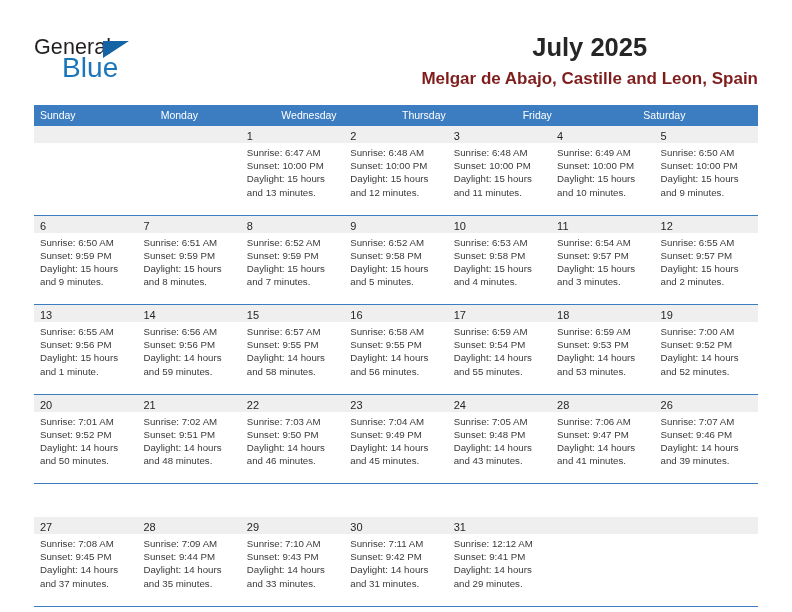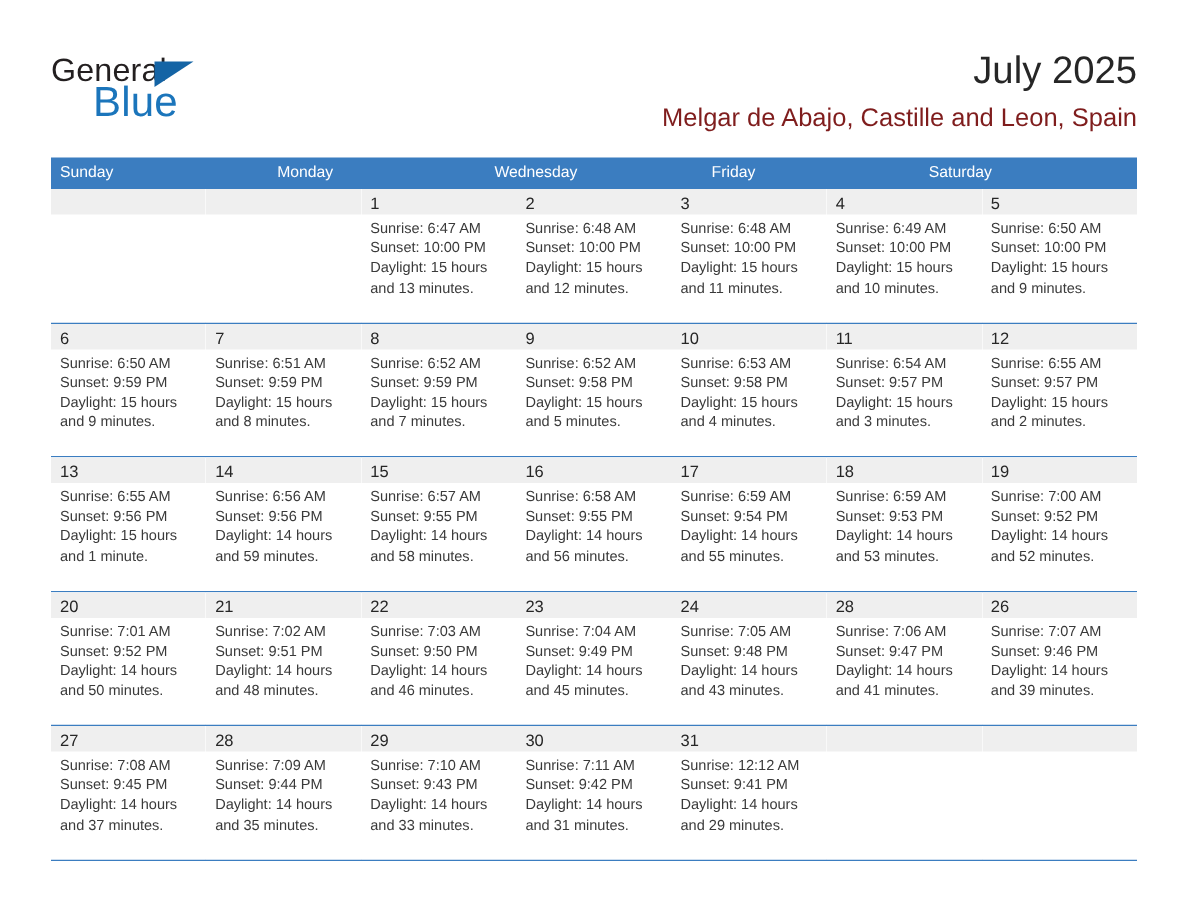--- a/index.html
+++ b/index.html
@@ -64,21 +64,22 @@
     font-size: 28px;
     color: #1b75bb;
     line-height: 24px;
     letter-spacing: 0.1px;
   }
 
   .title-block {
     position: absolute;
     right: 34px;
     top: 32px;
-    text-align: right;
+    text-align: center;
+    font-weight: bold;
   }
   .cal-title {
     font-size: 25.5px;
     color: #262626;
     line-height: 30px;
     white-space: nowrap;
   }
   .cal-subtitle {
     margin-top: 9px;
     font-size: 17px;
@@ -111,21 +112,21 @@
     white-space: nowrap;
   }
 
   .week {
     display: flex;
     border-bottom: 1.6px solid #3b7dc0;
     height: 89.5px;
     box-sizing: border-box;
     background: #ffffff;
   }
-  .week:last-child { border-bottom: 1.6px solid #3b7dc0; }
+  .week:last-child { border-bottom: 1.6px solid #3b7dc0; margin-top: 33px; }
 
   .day-cell {
     flex: 1 1 0;
     box-sizing: border-box;
     position: relative;
     background: #ffffff;
     overflow: hidden;
   }
 
   .day-number-band {
@@ -168,20 +169,21 @@
       <div class="cal-subtitle">Melgar de Abajo, Castille and Leon, Spain</div>
     </div>
 
   </div>
 
   <div class="calendar">
     <div class="weekdays">
         <div class="weekday">Sunday</div>
         <div class="weekday">Monday</div>
         <div class="weekday">Wednesday</div>
+        <div class="weekday">Thursday</div>
         <div class="weekday">Friday</div>
         <div class="weekday">Saturday</div>
       </div>
     <div class="weeks-container">
         <div class="week">
           <div class="day-cell">
             <div class="day-number-band"><span class="day-number"></span></div>
             <div class="day-body"></div>
           </div>
           <div class="day-cell">

